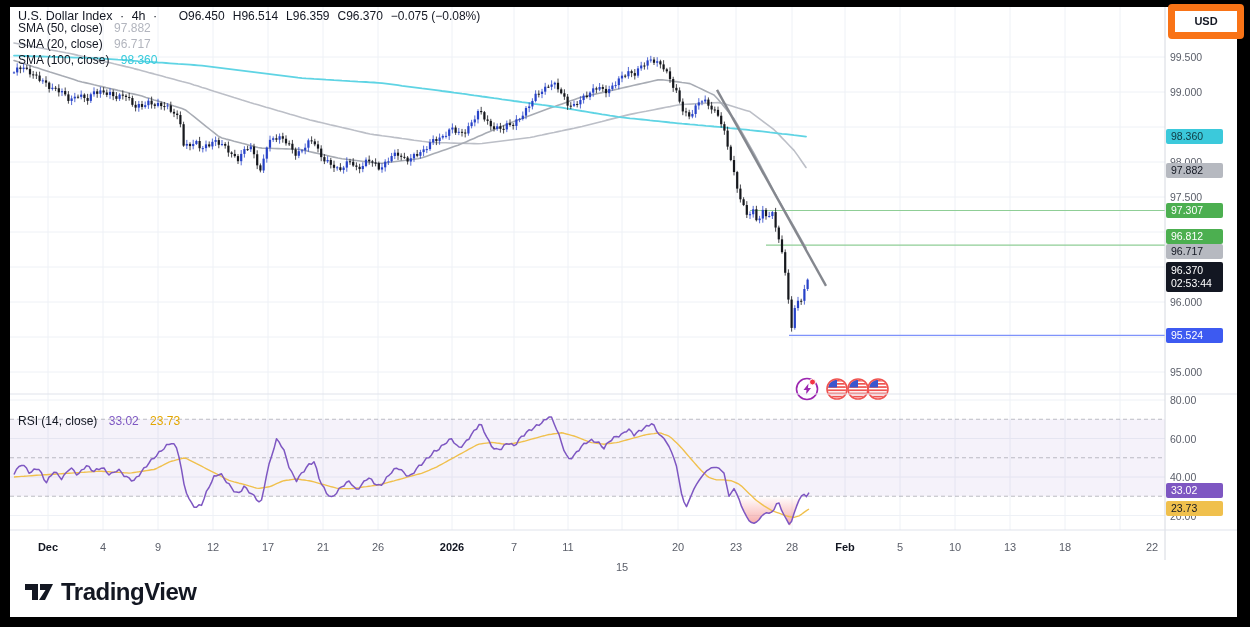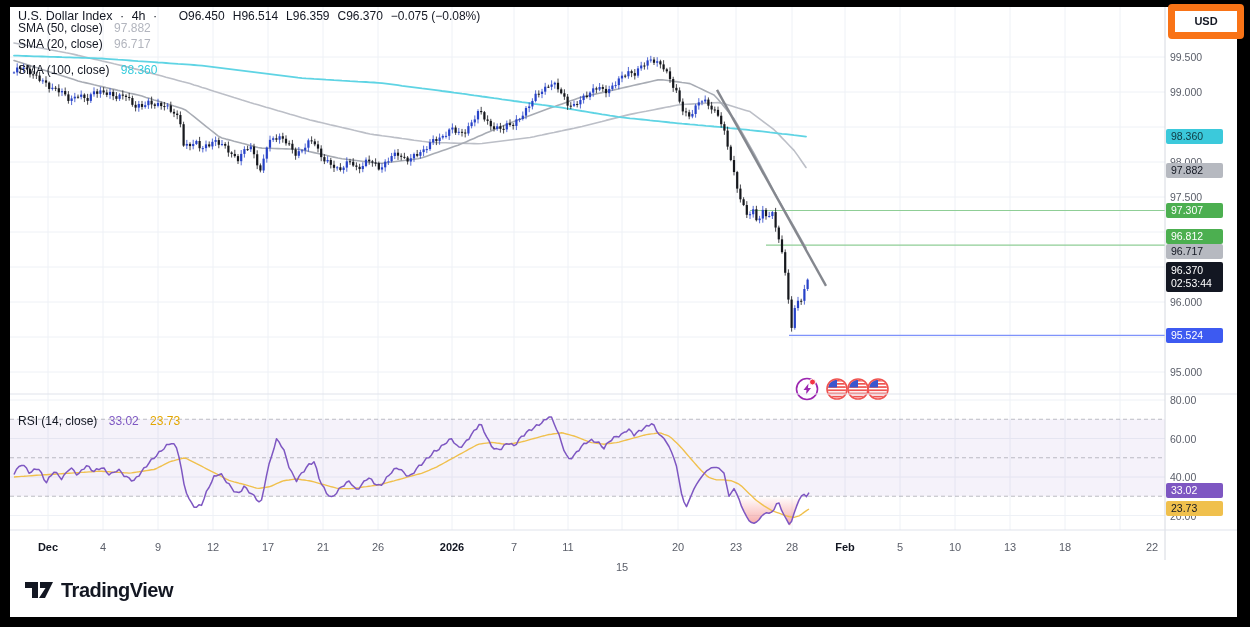--- a/index.html
+++ b/index.html
@@ -16,21 +16,21 @@
   .axtick{position:absolute;left:1170px;font-size:10.5px;color:#5a5e69;transform:translateY(-50%);}
   .axlab{position:absolute;left:1166px;width:52px;border-radius:2px;font-size:10.5px;
          line-height:15px;height:15px;padding-left:5px;}
   .axlab.two{height:28px;line-height:13px;padding-top:2px;}
   .ttick{position:absolute;top:541px;font-size:11px;color:#5a5e69;transform:translateX(-50%);}
   .ttick.bold{color:#131722;font-weight:bold;}
   #usd-btn{position:absolute;left:1168px;top:4px;width:62px;height:21px;border:7px solid #f97316;
            border-radius:4px;font-size:11px;font-weight:bold;color:#131722;text-align:center;
            line-height:21px;background:#fff;}
   #logo{position:absolute;left:24px;top:578px;display:flex;align-items:center;gap:7px;}
-  #logo .logotext{font-size:20px;font-weight:bold;color:#131722;letter-spacing:-0.5px;}
+  #logo .logotext{font-size:24px;font-weight:bold;color:#131722;letter-spacing:-0.5px;}
   .hitarea{position:absolute;}
 </style>
 </head>
 <body>
 
 <div id="frame">
   <div id="surface"></div>
 
   <svg id="plot" width="1227" height="610" viewBox="10 7 1227 610">
       <defs>
@@ -656,21 +656,21 @@
   </div>
 
   <div class="lgrow" style="top:21px;">
     <span>SMA (50, close)</span>
     <span class="val" id="lgv0" style="color: rgb(178, 181, 190);">97.882</span>
   </div>
   <div class="lgrow" style="top:37px;text-align:right;">
     <span>SMA (20, close)</span>
     <span class="val" id="lgv1" style="color: rgb(178, 181, 190);">96.717</span>
   </div>
-  <div class="lgrow" style="top:63px;text-align:center;">
+  <div class="lgrow" style="top:53px;text-align:center;">
     <span>SMA (100, close)</span>
     <span class="val" id="lgv2" style="color: rgb(53, 203, 220);">98.360</span>
   </div>
   <div class="lgrow" style="top:414px;">
     <span>RSI (14, close)</span>
     <span class="val" id="rsiv" style="color: rgb(126, 87, 194);">33.02</span>
     <span class="val" id="rsimav" style="color: rgb(227, 166, 0);">23.73</span>
   </div>
 
   <div id="usd-btn">USD</div>

